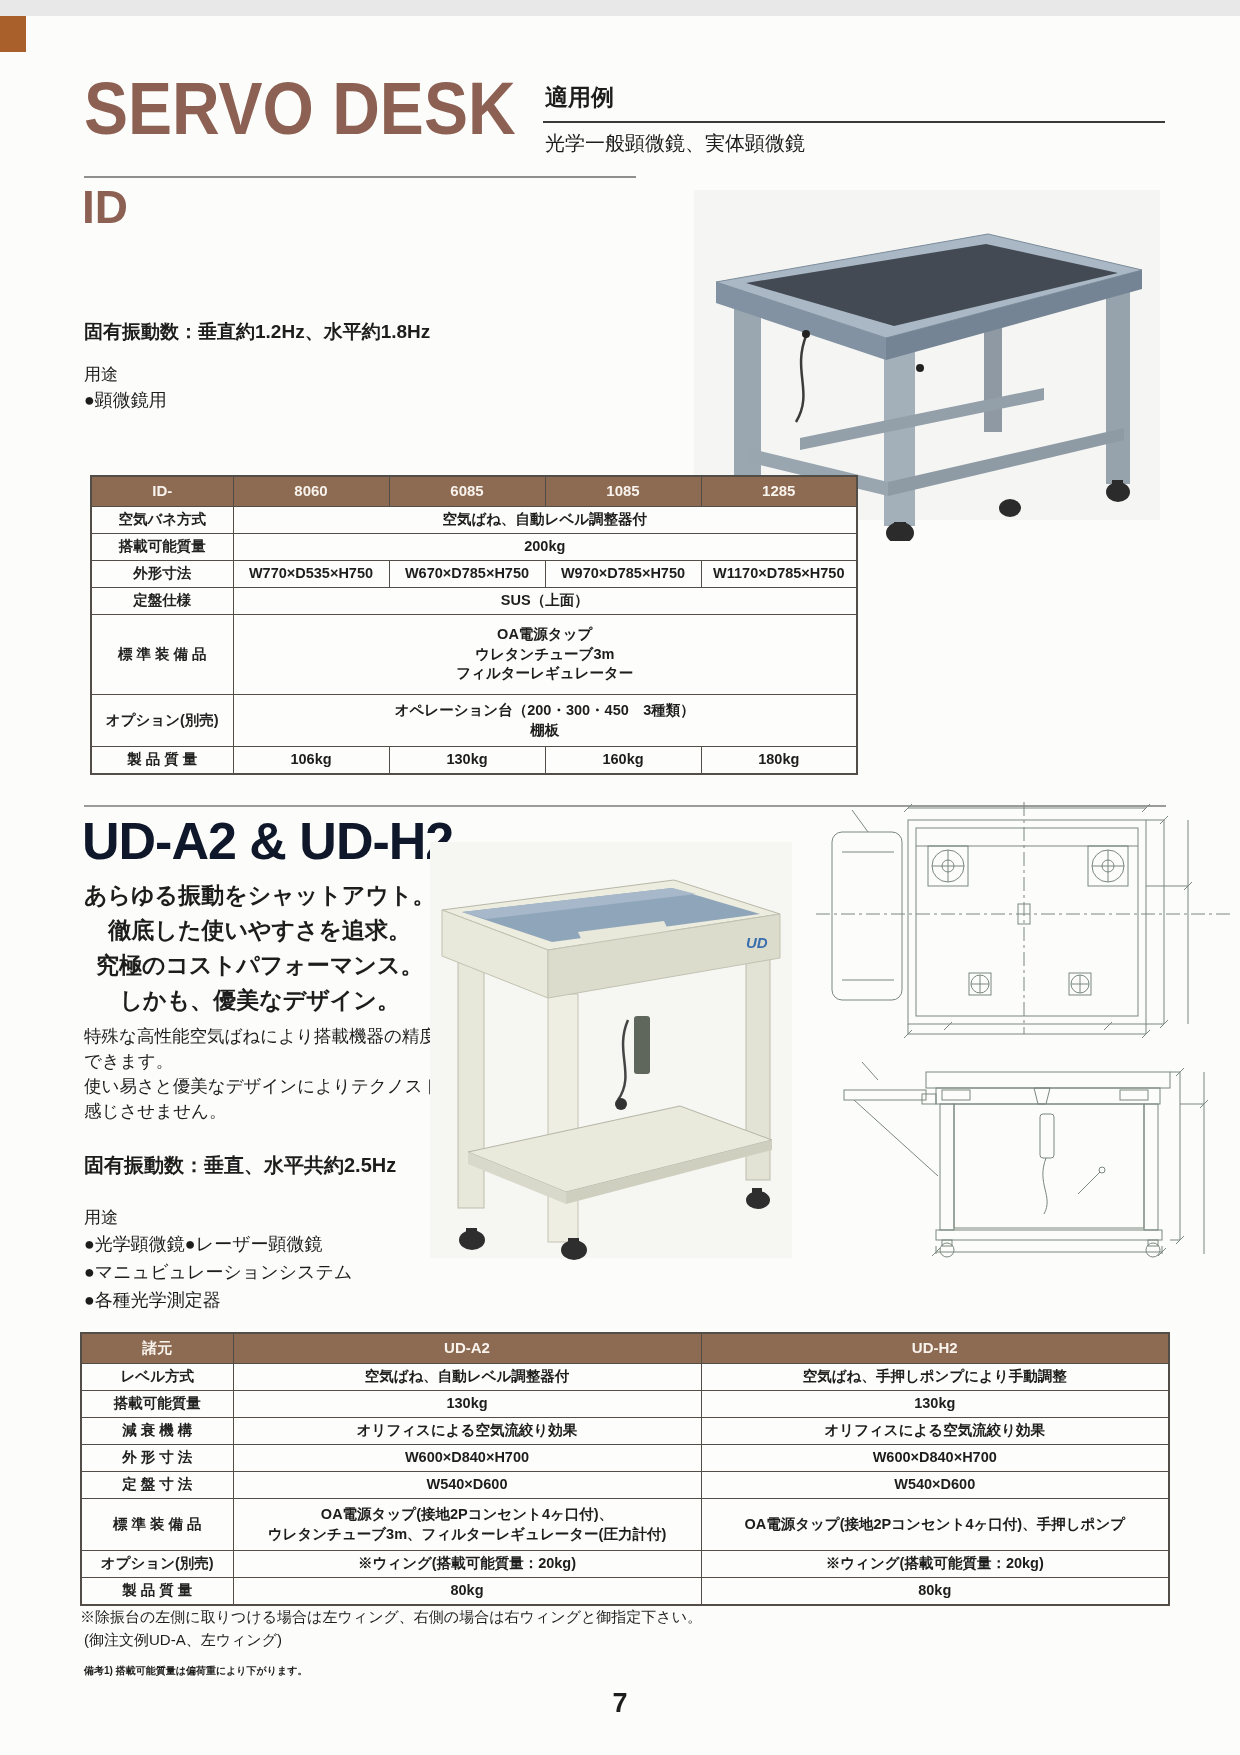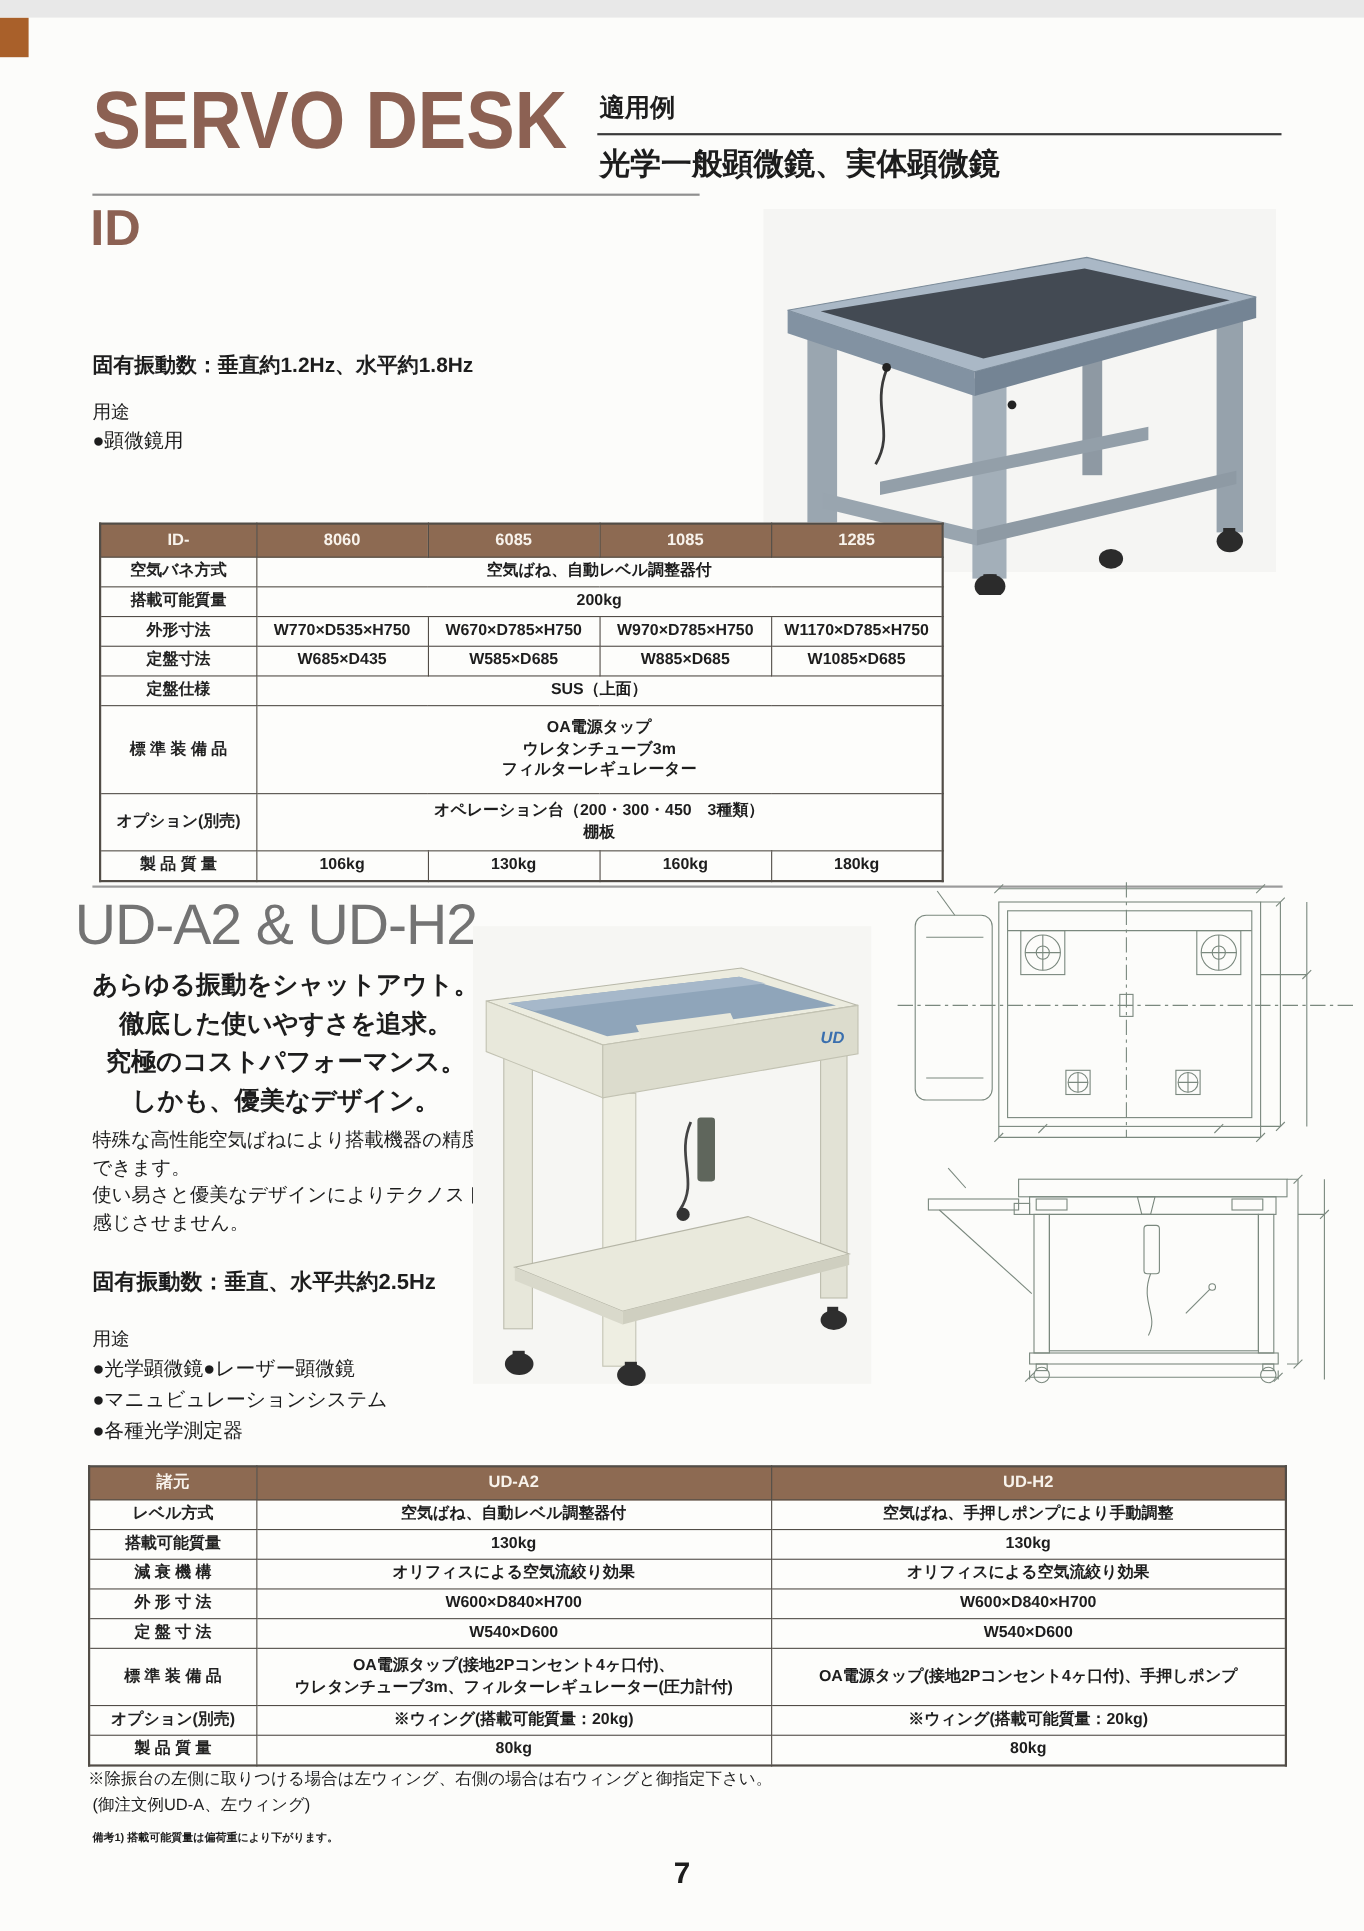--- a/index.html
+++ b/index.html
@@ -6,21 +6,21 @@
   .page{position:relative;width:1240px;height:1755px;background:#fcfcfa;
         font-family:"Liberation Sans",sans-serif;color:#1d1d1d;overflow:hidden;margin:16px auto;}
   .abs{position:absolute;}
 
   .corner-mark{left:0;top:0;width:26px;height:36px;background:#a9602a;}
 
   .servo-title{left:84px;top:50px;font-size:66px;font-weight:bold;color:#8c6153;
                letter-spacing:0px;transform:scaleY(1.12);transform-origin:left top;white-space:nowrap;}
   .app-label{left:545px;top:66px;font-size:23px;font-weight:bold;}
   .app-rule{left:543px;top:105px;width:622px;height:2px;background:#3a3a3a;}
-  .app-text{left:545px;top:114px;font-size:28px;font-weight:bold;}
+  .app-text{left:545px;top:114px;font-size:20px;font-weight:normal;}
   .title-rule{left:84px;top:160px;width:552px;height:2px;background:#8f8f8f;}
 
   .id-heading{left:82px;top:164px;font-size:46px;font-weight:bold;color:#8c6153;}
   .id-desc{left:84px;top:212px;font-size:19.5px;line-height:30px;font-family:"Liberation Serif",serif;white-space:nowrap;}
   .id-freq{left:84px;top:303px;font-size:19px;font-weight:bold;}
   .usage-label{font-size:17px;font-family:"Liberation Serif",serif;}
   .id-usage-label{left:84px;top:347px;}
   .id-usage{left:84px;top:371px;font-size:18px;font-family:"Liberation Serif",serif;line-height:27px;}
 
   .photo-id{left:688px;top:170px;width:478px;height:355px;}
@@ -37,21 +37,21 @@
   tr.r-std{height:27px;}
   tr.r-tall3{height:80px;}
   tr.r-tall2{height:52px;}
 
   .id-table{left:90px;top:459px;width:766px;}
   .ud-table{left:80px;top:1316px;width:1088px;}
   .ud-table th,.ud-table td{font-size:15px;}
 
   .section-rule{left:84px;top:789px;width:1082px;height:2px;background:#9b9b9b;}
 
-  .ud-heading{left:68px;top:795px;font-size:52px;font-weight:normal;color:#737373;letter-spacing:-1px;}
+  .ud-heading{left:82px;top:795px;font-size:52px;font-weight:bold;color:#0f172a;letter-spacing:-1px;}
   .ud-catch{left:84px;top:862px;font-size:23px;font-weight:bold;line-height:35px;
             font-family:"Liberation Serif",serif;white-space:nowrap;text-align:center;}
   .ud-body{left:84px;top:1008px;font-size:17.5px;line-height:25px;font-family:"Liberation Serif",serif;white-space:nowrap;}
   .ud-freq{left:84px;top:1136px;font-size:20px;font-weight:bold;}
   .ud-usage-label{left:84px;top:1190px;}
   .ud-usage{left:84px;top:1214px;font-size:18px;font-family:"Liberation Serif",serif;line-height:28px;}
 
   .fn1{left:80px;top:1592px;font-size:15px;}
   .fn2{left:84px;top:1615px;font-size:15px;}
   .fn3{left:84px;top:1648px;font-size:10px;font-weight:bold;}
@@ -134,27 +134,20 @@
     <tr class="r-std">
       <th class="rowlabel">搭載可能質量</th>
       <td colspan="4">200kg</td>
     </tr>
     <tr class="r-std">
       <th class="rowlabel">外形寸法</th>
       <td>W770×D535×H750</td>
       <td>W670×D785×H750</td>
       <td>W970×D785×H750</td>
       <td>W1170×D785×H750</td>
-    </tr>
-    <tr class="r-std">
-      <th class="rowlabel">定盤寸法</th>
-      <td>W685×D435</td>
-      <td>W585×D685</td>
-      <td>W885×D685</td>
-      <td>W1085×D685</td>
     </tr>
     <tr class="r-std">
       <th class="rowlabel">定盤仕様</th>
       <td colspan="4">SUS（上面）</td>
     </tr>
     <tr class="r-tall3">
       <th class="rowlabel">標 準 装 備 品</th>
       <td colspan="4">
         <div>OA電源タップ</div>
         <div>ウレタンチューブ3m</div>

